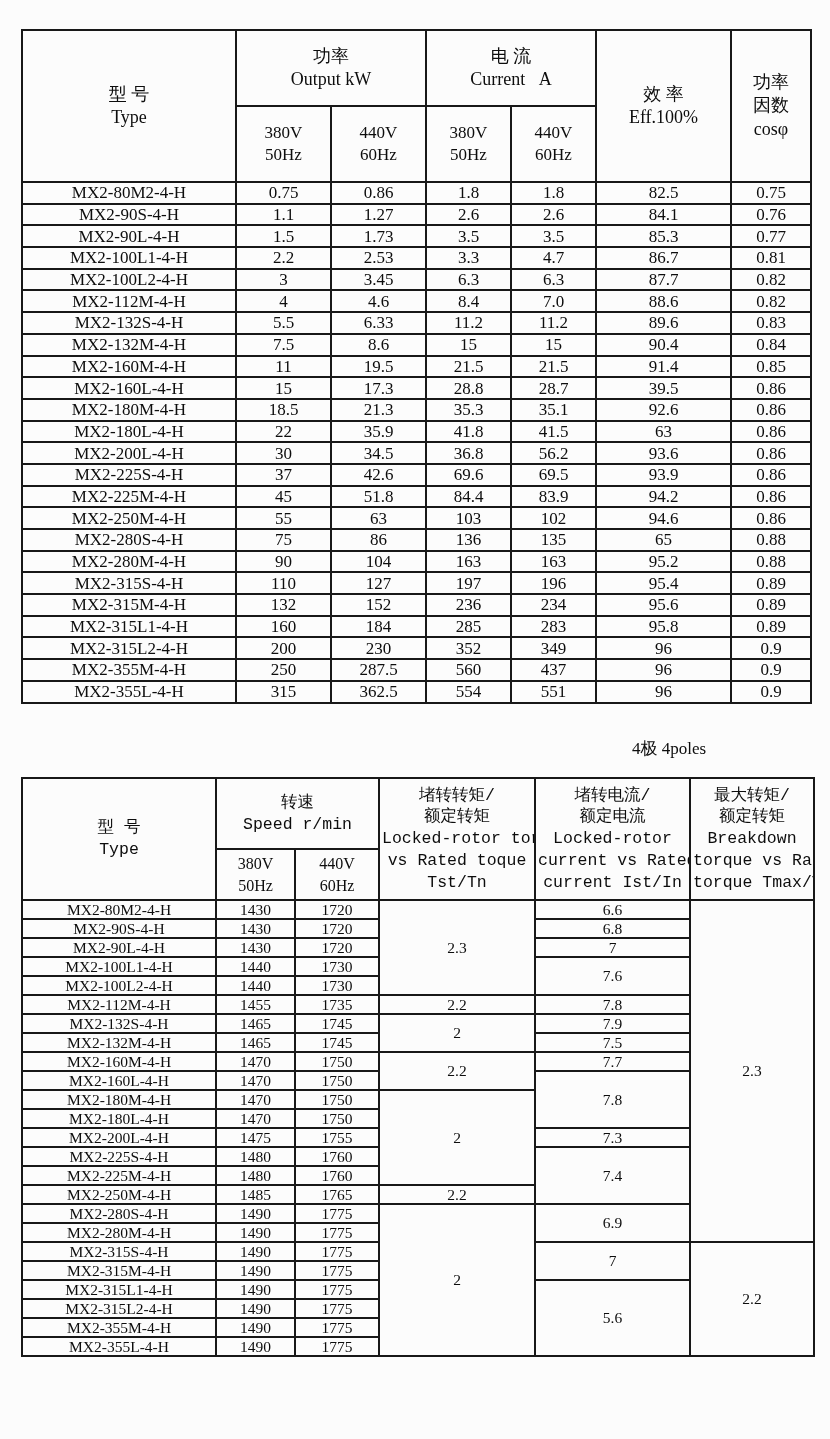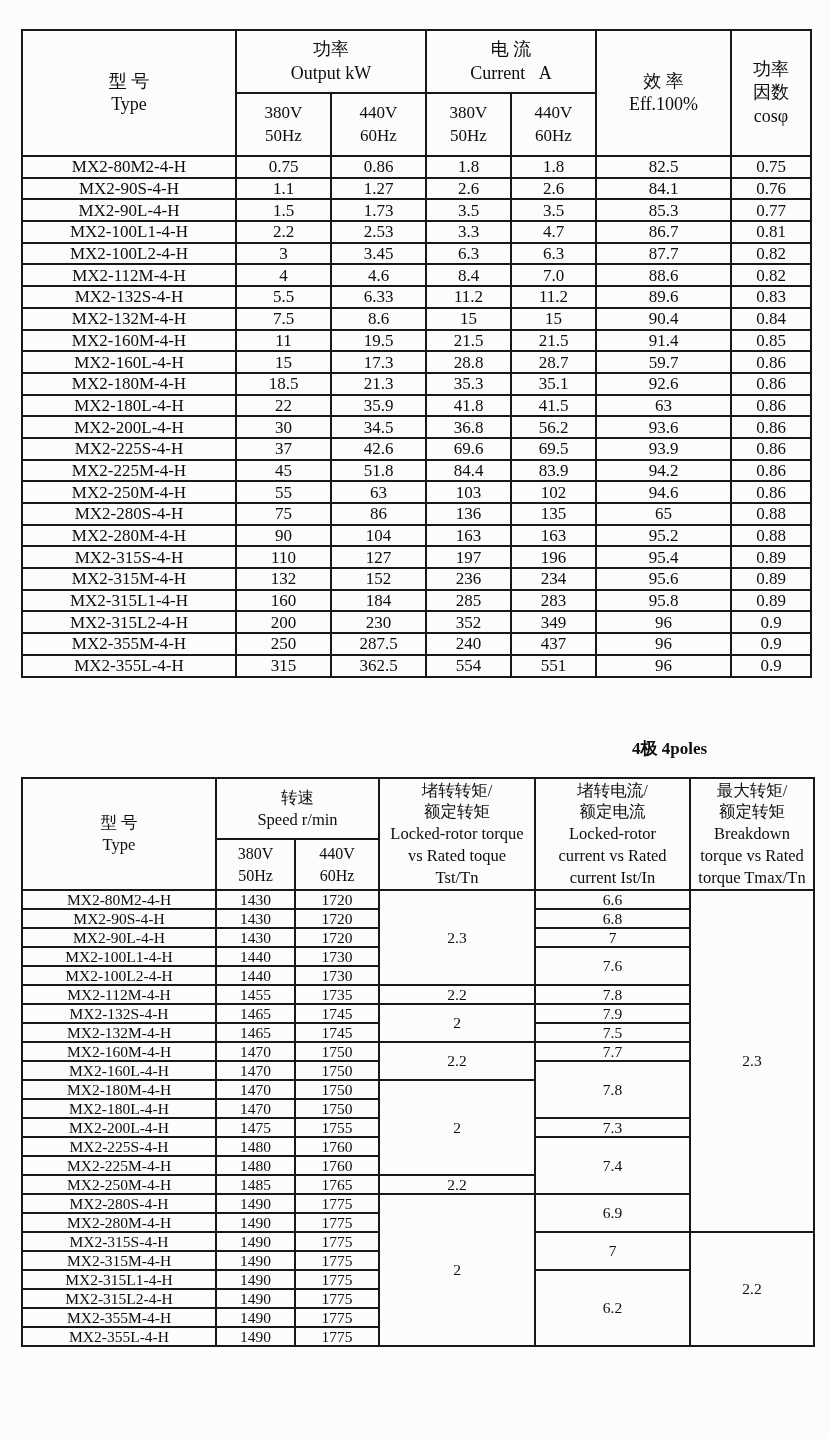--- a/index.html
+++ b/index.html
@@ -23,34 +23,33 @@
     vertical-align:middle;
     font-weight:normal;
     padding:0 2px;
     overflow:hidden;
     white-space:nowrap;
   }
   .ln { display:block; line-height:1.3; }
 
   
   #t1 { left:21px; top:29px; width:789px; }
-  #t1 thead th { height:63px; font-size:18px; }
+  #t1 thead th { height:76px; font-size:18px; }
   #t1 thead .sub th { font-size:17px; }
   #t1 tbody td { height:21.7px; font-size:17px; line-height:1; }
 
   
   #footnote {
     position:absolute; left:632px; top:737px;
     font-size:17px;
-    font-weight:bold;
   }
 
   
   #t2 { left:21px; top:777px; width:792px; }
-  #t2 thead tr.grp th { height:61px; font-size:16.5px; }
+  #t2 thead tr.grp th { height:71px; font-size:16.5px;font-family:Liberation Mono, monospace; }
   #t2 thead tr.sub th { height:51px; font-size:16px; }
   #t2 thead th .ln { line-height:1.32; }
   #t2 tbody td { height:19px; font-size:15.5px; line-height:1; }
 </style>
 </head>
 <body>
 
 <table id="t1">
   <colgroup>
     <col style="width:214px">
@@ -185,21 +184,21 @@
         <td>21.5</td>
         <td>91.4</td>
         <td>0.85</td>
       </tr>
       <tr>
         <td>MX2-160L-4-H</td>
         <td>15</td>
         <td>17.3</td>
         <td>28.8</td>
         <td>28.7</td>
-        <td>59.7</td>
+        <td>39.5</td>
         <td>0.86</td>
       </tr>
       <tr>
         <td>MX2-180M-4-H</td>
         <td>18.5</td>
         <td>21.3</td>
         <td>35.3</td>
         <td>35.1</td>
         <td>92.6</td>
         <td>0.86</td>
@@ -300,21 +299,21 @@
         <td>230</td>
         <td>352</td>
         <td>349</td>
         <td>96</td>
         <td>0.9</td>
       </tr>
       <tr>
         <td>MX2-355M-4-H</td>
         <td>250</td>
         <td>287.5</td>
-        <td>240</td>
+        <td>560</td>
         <td>437</td>
         <td>96</td>
         <td>0.9</td>
       </tr>
       <tr>
         <td>MX2-355L-4-H</td>
         <td>315</td>
         <td>362.5</td>
         <td>554</td>
         <td>551</td>
@@ -498,21 +497,21 @@
       </tr>
       <tr>
         <td>MX2-315M-4-H</td>
         <td>1490</td>
         <td>1775</td>
       </tr>
       <tr>
         <td>MX2-315L1-4-H</td>
         <td>1490</td>
         <td>1775</td>
-        <td rowspan="4">6.2</td>
+        <td rowspan="4">5.6</td>
       </tr>
       <tr>
         <td>MX2-315L2-4-H</td>
         <td>1490</td>
         <td>1775</td>
       </tr>
       <tr>
         <td>MX2-355M-4-H</td>
         <td>1490</td>
         <td>1775</td>

